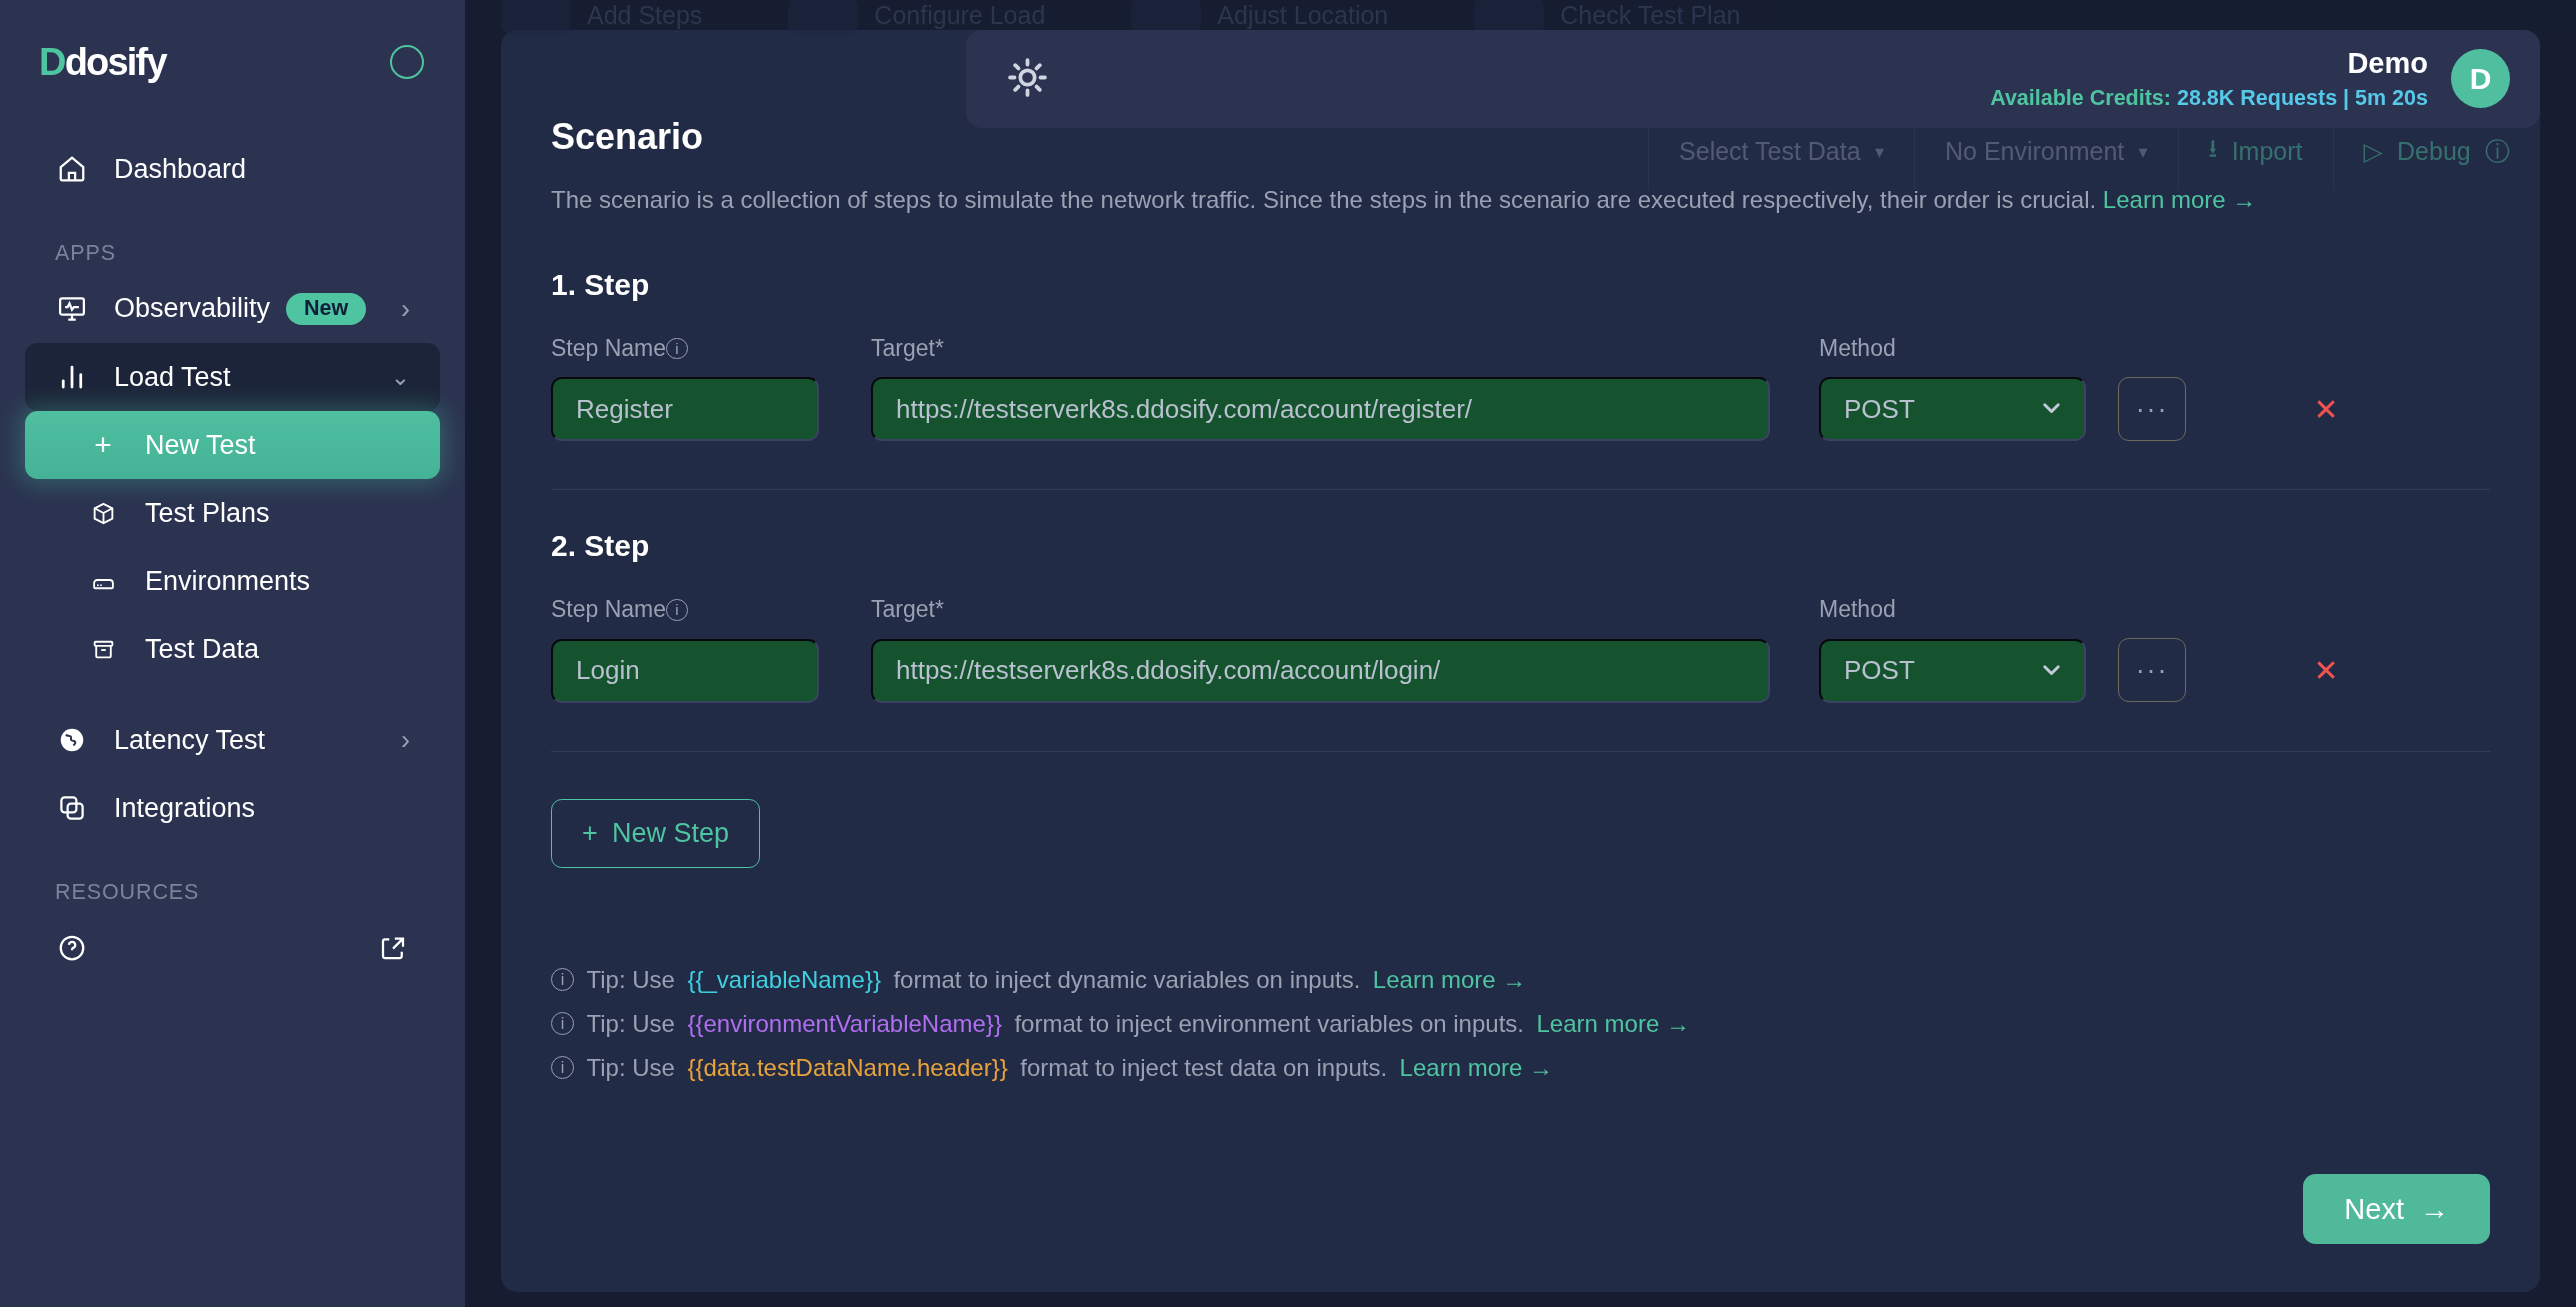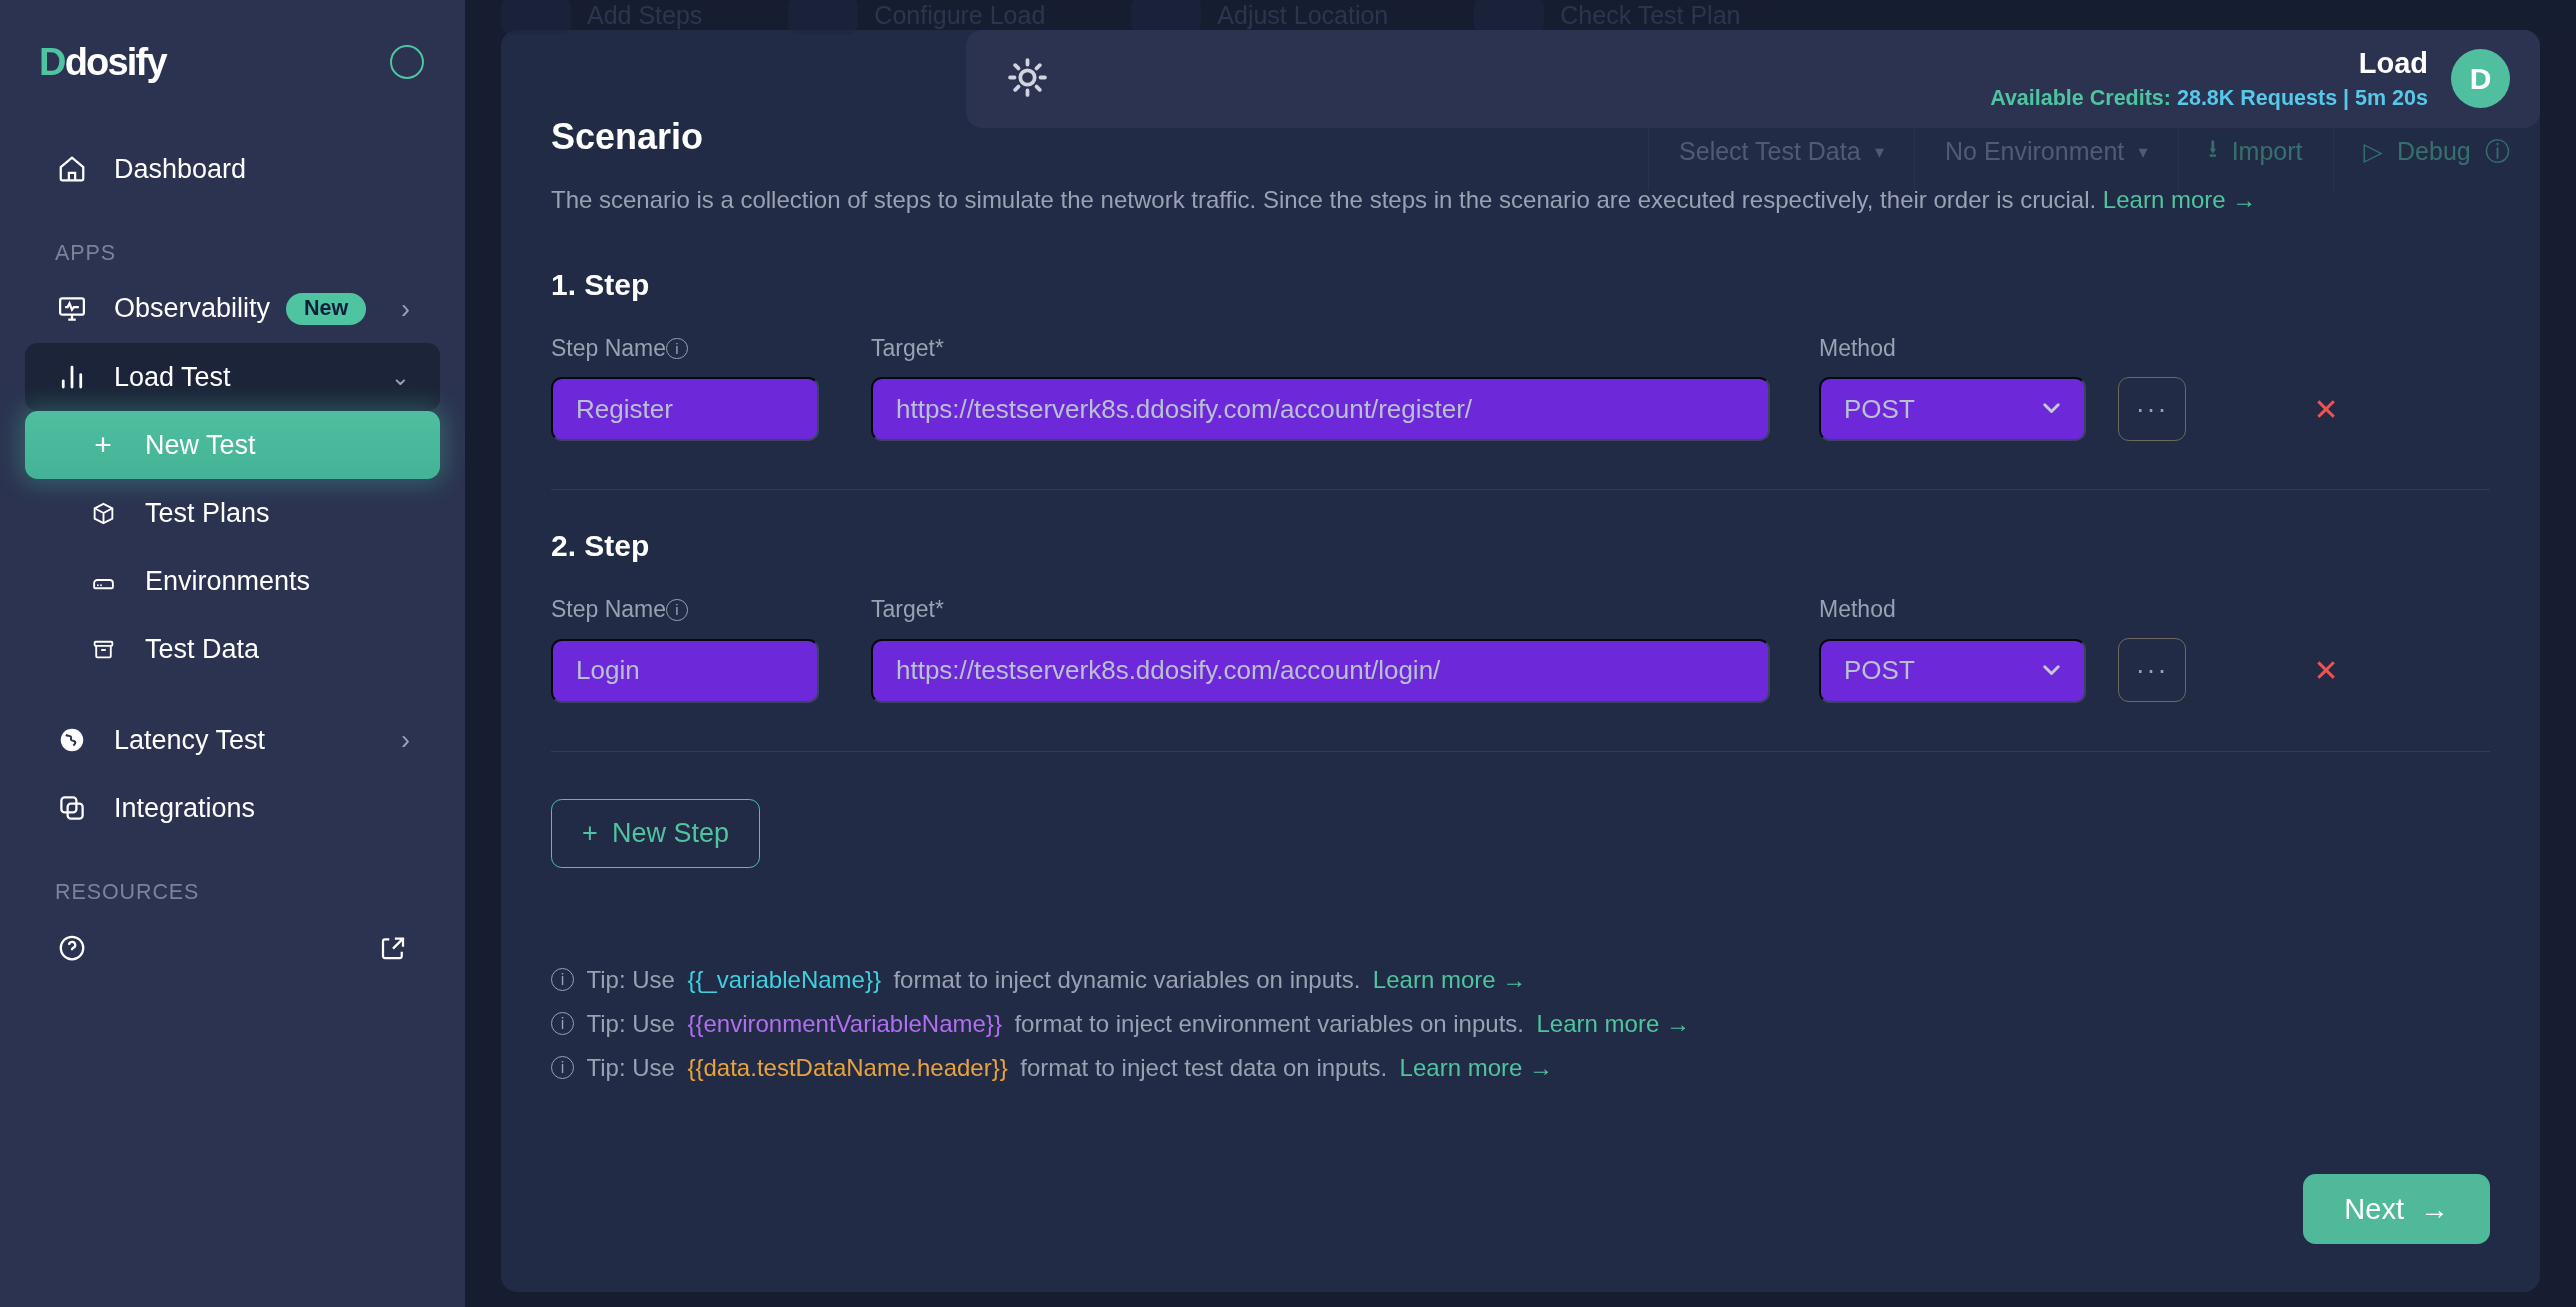--- a/index.html
+++ b/index.html
@@ -122,21 +122,21 @@
     color: #9aa1b3; font-size: 23px; margin-bottom: 14.3px;
     display: flex; align-items: center; height: 29px;
   }
   .info-icon {
     width: 21.5px; height: 21.5px; border-radius: 50%;
     border: 1.4px solid #9aa1b3; color: #9aa1b3; font-size: 15px;
     display: inline-flex; align-items: center; justify-content: center;
     font-style: normal; line-height: 1;
   }
   .input {
-    background: #6d28d9; border: 0.9px solid #3a4karry; border-color: #3a4462;
+    background: #14532d; border: 0.9px solid #3a4karry; border-color: #3a4462;
     border-radius: 10.7px; height: 64px;
     color: #b9c0d0; font-size: 26px;
     padding: 0 23px; outline: none; width: 100%;
     font-family: "Liberation Sans", sans-serif;
   }
   .input::placeholder { color: #8e96ab; }
   .f-stepname { width: 268px; margin-right: 52px; }
   .f-target { width: 899px; margin-right: 49px; }
   .f-method { width: 267px; margin-right: 32px; }
   .select-wrap { position: relative; }
@@ -500,21 +500,21 @@
       <button class="theme-btn">
         <span>
           <svg viewBox="0 0 24 24">
             <circle cx="12" cy="12" r="4.2"></circle>
             <path d="M12 1.8v2.6M12 19.6v2.6M1.8 12h2.6M19.6 12h2.6M4.8 4.8l1.9 1.9M17.3 17.3l1.9 1.9M19.2 4.8l-1.9 1.9M6.7 17.3l-1.9 1.9" stroke-linecap="round"></path>
           </svg>
         </span>
       </button>
       <div class="header-right">
         <div class="user-meta">
-          <span class="user-name">Load</span>
+          <span class="user-name">Demo</span>
           <span class="credits">
             <span class="c-label">Available Credits:</span>
             <span class="c-value">28.8K Requests | 5m 20s</span>
           </span>
         </div>
         <div class="avatar">D</div>
       </div>
     </header>
 
   </section>

